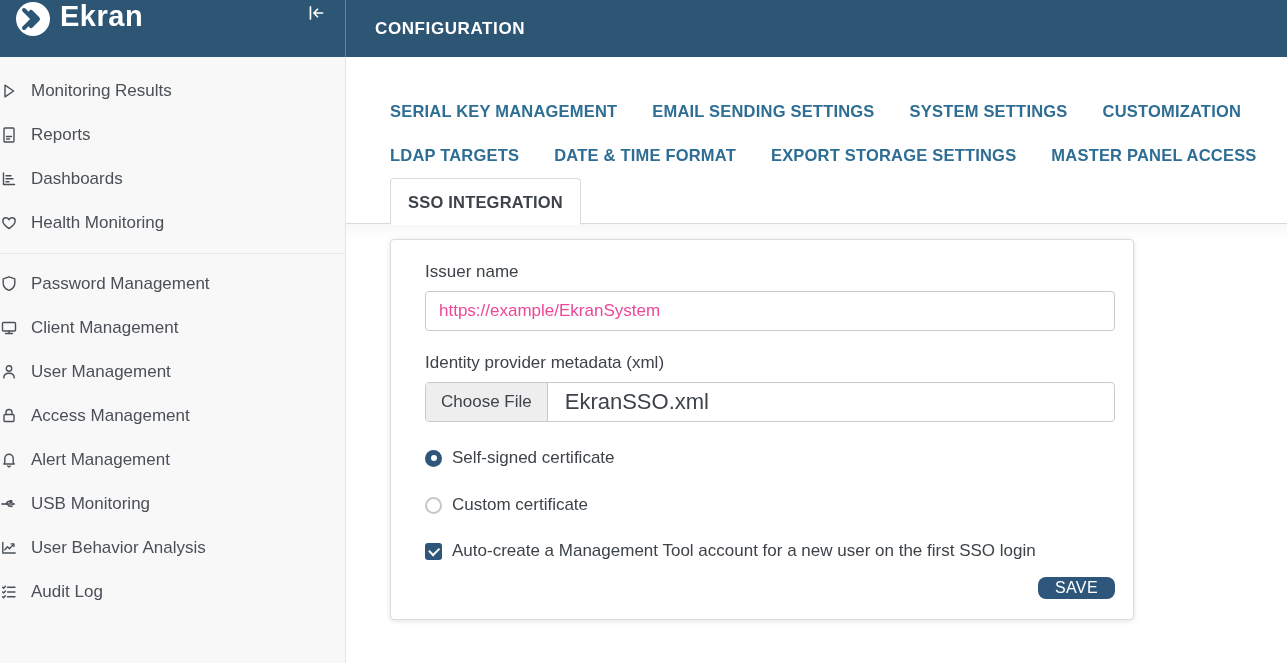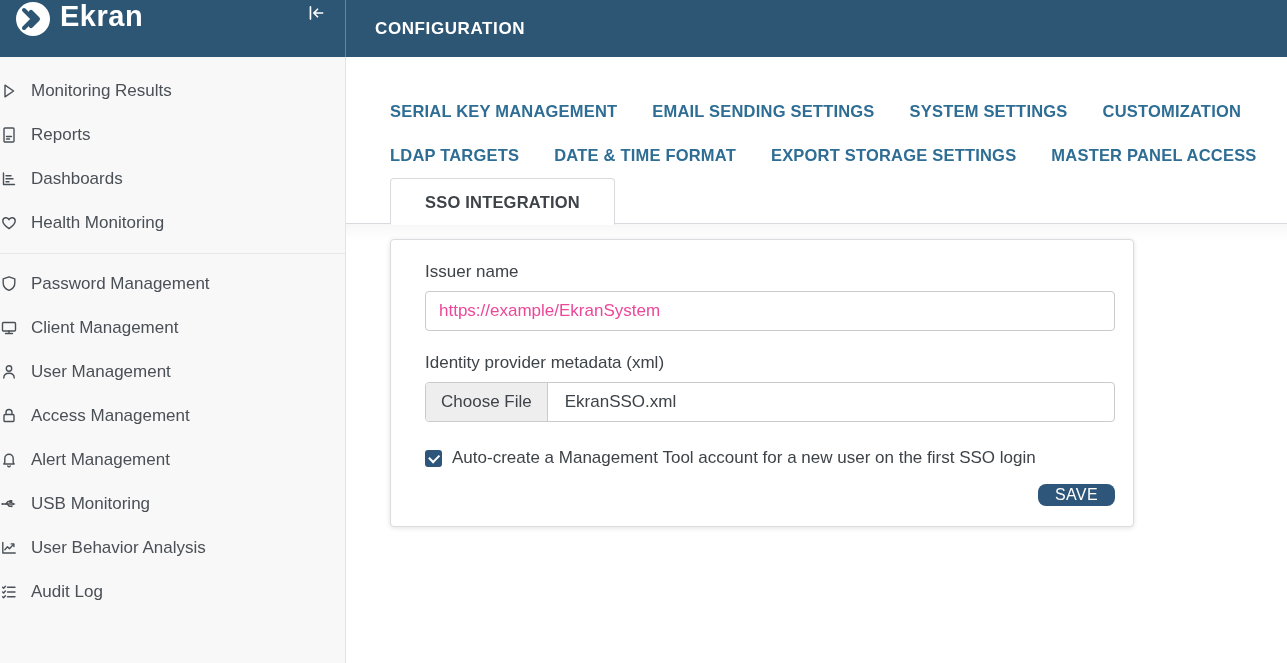--- a/index.html
+++ b/index.html
@@ -33,38 +33,38 @@
 
   .main { flex:1; background:#fff; min-width:0; }
 
   
   .tab-rows { margin:32px 0 0 0; }
   .tab-row { height:44px; display:flex; align-items:center; margin-left:44px; }
   .tab-link { color:#2e6d94; font-size:16.5px; font-weight:700; letter-spacing:.2px;
     margin-right:35px; text-decoration:none; cursor:pointer; white-space:nowrap; }
   .active-tab-row { border-bottom:1px solid #d9dadd; padding-left:44px; height:47px; }
   .active-tab { position:relative; top:1px; display:inline-block; height:47px; line-height:46px;
-    padding:0 34px; background:#fff; border:1px solid #d9dadd; border-bottom:1px solid #fff;
+    padding:0 17px; background:#fff; border:1px solid #d9dadd; border-bottom:1px solid #fff;
     border-radius:4px 4px 0 0; color:#3d4348; font-size:16.5px; font-weight:700;
     letter-spacing:.2px; cursor:default; }
   .below-tabs { height:15px; background:linear-gradient(#f7f7f8, #ffffff); }
 
   
   .card { margin-left:44px; width:744px; background:#fff; border:1px solid #dcdce0;
     border-radius:4px; box-shadow:0 1px 5px rgba(0,0,0,.12); padding:22px 18px 20px 34px; }
   .field-label { font-size:17px; color:#3d4348; margin-bottom:9px; }
   .text-input { width:100%; height:40px; border:1px solid #c9cacd; border-radius:4px;
     padding:0 13px; font-size:17px; color:#ec4899; outline:none;
     font-family:"Liberation Sans","DejaVu Sans",sans-serif; }
   .gap-lg { height:22px; }
   .file-input { display:flex; align-items:stretch; height:40px; border:1px solid #c9cacd;
     border-radius:4px; overflow:hidden; cursor:pointer; background:#fff; }
   .choose-file { background:#eeeeef; border-right:1px solid #c9cacd; padding:0 15px;
     display:flex; align-items:center; font-size:17px; color:#3d4348; flex:none; }
-  .file-name { display:flex; align-items:center; padding-left:17px; font-size:17px; color:#3d4348; }
+  .file-name { display:flex; align-items:center; padding-left:17px; font-size:22px; color:#3d4348; }
 
   .opt-row { display:flex; align-items:center; margin-top:26px; cursor:pointer; }
   .opt-row + .opt-row { margin-top:27px; }
   .opt-label { font-size:17px; color:#3d4348; margin-left:10px; }
   .radio { width:17px; height:17px; border-radius:50%; flex:none; position:relative;
     border:2px solid #c6c7cb; background:#fff; }
   .radio.selected { border:none; background:#2d567a; }
   .radio.selected::after { content:""; position:absolute; left:5.5px; top:5.5px;
     width:6px; height:6px; border-radius:50%; background:#fff; }
   .checkbox { width:17px; height:17px; border-radius:3px; flex:none; position:relative;
@@ -253,20 +253,30 @@
         <div class="field-label">Issuer name</div>
         <input class="text-input" type="text" value="https://example/EkranSystem" style="">
 
         <div class="gap-lg"></div>
         <div class="field-label">Identity provider metadata (xml)</div>
         <div class="file-input">
           <span class="choose-file">Choose File</span>
           <span class="file-name">EkranSSO.xml</span>
         </div>
 
+        <div id="cert-options">
+            <div class="opt-row">
+              <span class="radio selected"></span>
+              <span class="opt-label">Self-signed certificate</span>
+            </div>
+            <div class="opt-row">
+              <span class="radio"></span>
+              <span class="opt-label">Custom certificate</span>
+            </div>
+          </div>
 
         <div class="opt-row">
           <span class="checkbox" id="auto-create-box"></span>
           <span class="opt-label">Auto-create a Management Tool account for a new user on the first SSO login</span>
         </div>
 
         <div class="save-row">
           <button class="save-btn">SAVE</button>
         </div>
       </div>

